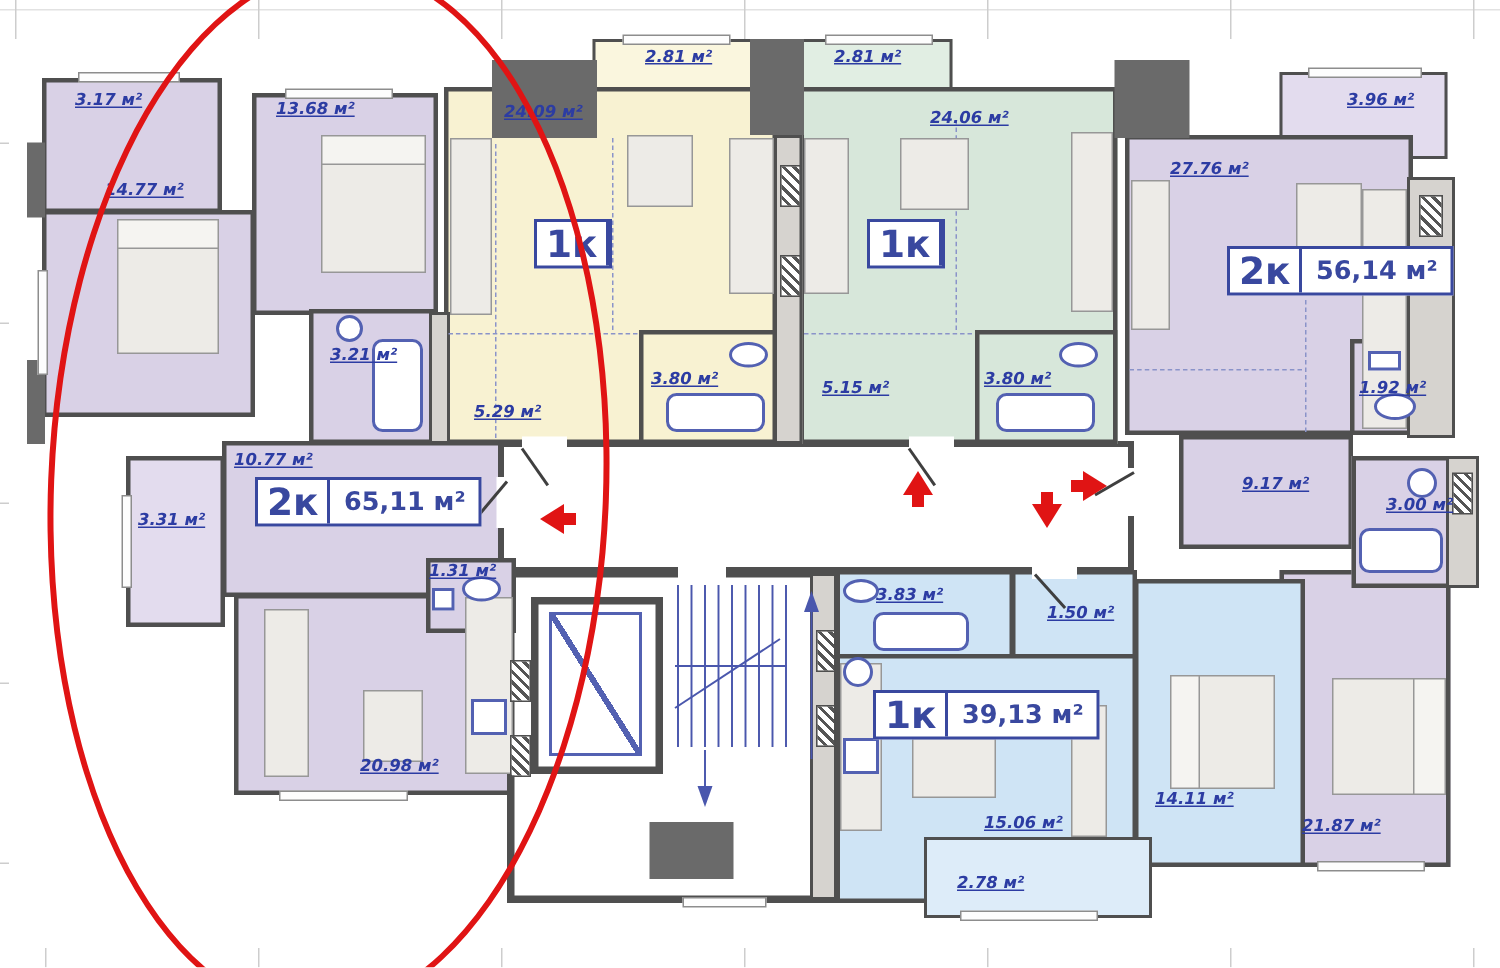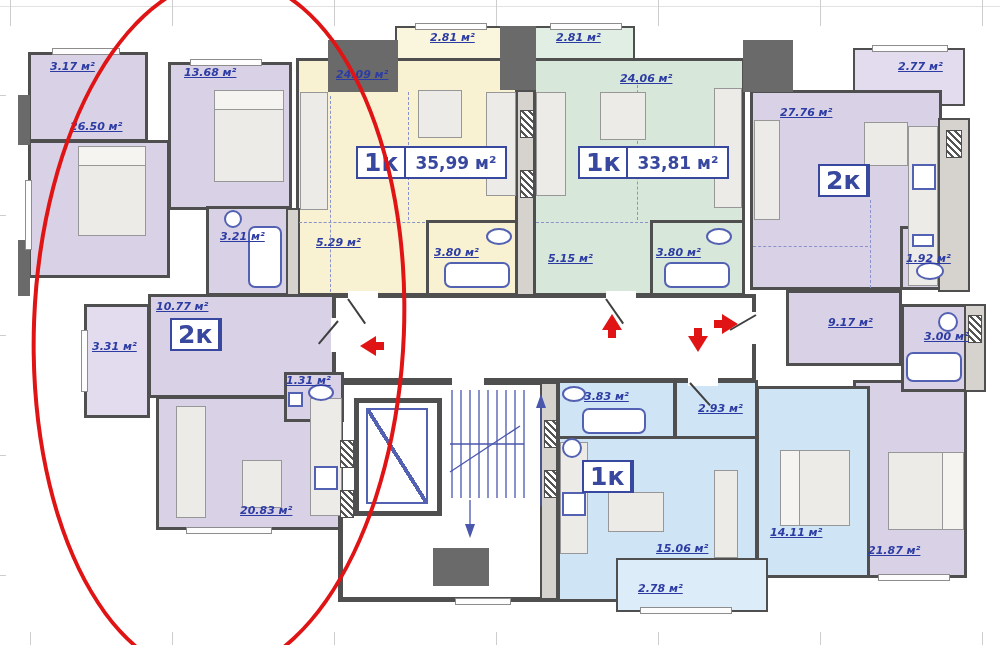--- a/index.html
+++ b/index.html
@@ -213,66 +213,67 @@
   <div class="doorgap" style="left:751px;top:312px;width:10px;height:32px"></div>
   <div class="doorline" style="left:756px;top:314px;width:30px;transform:rotate(150deg)"></div>
   <div class="doorgap" style="left:688px;top:377px;width:30px;height:9px"></div>
   <div class="doorline" style="left:690px;top:382px;width:30px;transform:rotate(48deg)"></div>
   <div class="doorgap" style="left:331px;top:318px;width:10px;height:34px"></div>
   <div class="doorline" style="left:338px;top:320px;width:30px;transform:rotate(130deg)"></div>
   <div class="doorgap" style="left:452px;top:376px;width:32px;height:10px"></div>
 
   <div class="rlabel" style="left:50px;top:60px">3.17 м²</div>
   <div class="rlabel" style="left:184px;top:66px">13.68 м²</div>
-  <div class="rlabel" style="left:70px;top:120px">26.50 м²</div>
+  <div class="rlabel" style="left:70px;top:120px">14.77 м²</div>
   <div class="rlabel" style="left:220px;top:230px">3.21 м²</div>
   <div class="rlabel" style="left:156px;top:300px">10.77 м²</div>
   <div class="rlabel" style="left:92px;top:340px">3.31 м²</div>
   <div class="rlabel" style="left:286px;top:374px">1.31 м²</div>
-  <div class="rlabel" style="left:240px;top:504px">20.83 м²</div>
+  <div class="rlabel" style="left:240px;top:504px">20.98 м²</div>
 
   <div class="rlabel" style="left:430px;top:31px">2.81 м²</div>
   <div class="rlabel" style="left:336px;top:68px">24.09 м²</div>
-  <div class="rlabel" style="left:316px;top:236px">5.29 м²</div>
+  <div class="rlabel" style="left:316px;top:268px">5.29 м²</div>
   <div class="rlabel" style="left:434px;top:246px">3.80 м²</div>
 
   <div class="rlabel" style="left:556px;top:31px">2.81 м²</div>
   <div class="rlabel" style="left:620px;top:72px">24.06 м²</div>
   <div class="rlabel" style="left:548px;top:252px">5.15 м²</div>
   <div class="rlabel" style="left:656px;top:246px">3.80 м²</div>
 
-  <div class="rlabel" style="left:898px;top:60px">2.77 м²</div>
+  <div class="rlabel" style="left:898px;top:60px">3.96 м²</div>
   <div class="rlabel" style="left:780px;top:106px">27.76 м²</div>
   <div class="rlabel" style="left:906px;top:252px">1.92 м²</div>
   <div class="rlabel" style="left:828px;top:316px">9.17 м²</div>
   <div class="rlabel" style="left:924px;top:330px">3.00 м²</div>
   <div class="rlabel" style="left:868px;top:544px">21.87 м²</div>
 
   <div class="rlabel" style="left:584px;top:390px">3.83 м²</div>
-  <div class="rlabel" style="left:698px;top:402px">2.93 м²</div>
+  <div class="rlabel" style="left:698px;top:402px">1.50 м²</div>
   <div class="rlabel" style="left:656px;top:542px">15.06 м²</div>
   <div class="rlabel" style="left:770px;top:526px">14.11 м²</div>
   <div class="rlabel" style="left:638px;top:582px">2.78 м²</div>
 
   <div class="badge" style="left:170px;top:318px">
     <div class="t">2к</div>
+    <div class="a">65,11 м²</div>
   </div>
   <div class="badge" style="left:356px;top:146px">
     <div class="t">1к</div>
-    <div class="a">35,99 м²</div>
   </div>
   <div class="badge" style="left:578px;top:146px">
     <div class="t">1к</div>
-    <div class="a">33,81 м²</div>
   </div>
   <div class="badge" style="left:818px;top:164px">
     <div class="t">2к</div>
+    <div class="a">56,14 м²</div>
   </div>
   <div class="badge" style="left:582px;top:460px">
     <div class="t">1к</div>
+    <div class="a">39,13 м²</div>
   </div>
 
   <div class="redellipse"></div>
   <div class="rarr" style="left:602px;top:314px;flex-direction:column;align-items:center">
     <div style="width:0;height:0;border-left:10px solid transparent;border-right:10px solid transparent;border-bottom:16px solid #e01414"></div>
     <div style="width:8px;height:8px;background:#e01414"></div>
   </div>
   <div class="rarr" style="left:688px;top:328px;flex-direction:column;align-items:center">
     <div style="width:8px;height:8px;background:#e01414"></div>
     <div style="width:0;height:0;border-left:10px solid transparent;border-right:10px solid transparent;border-top:16px solid #e01414"></div>

